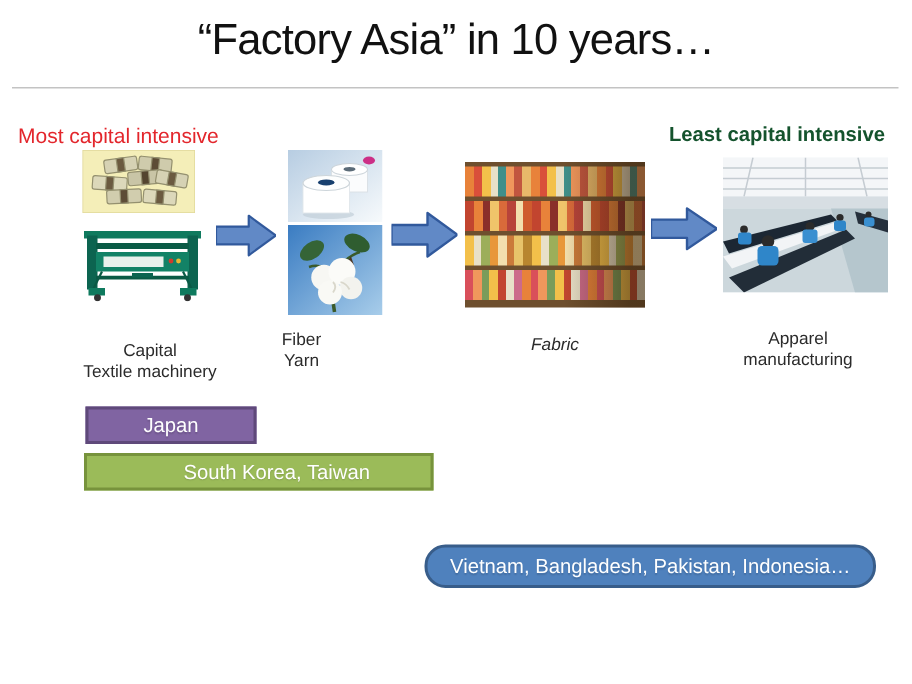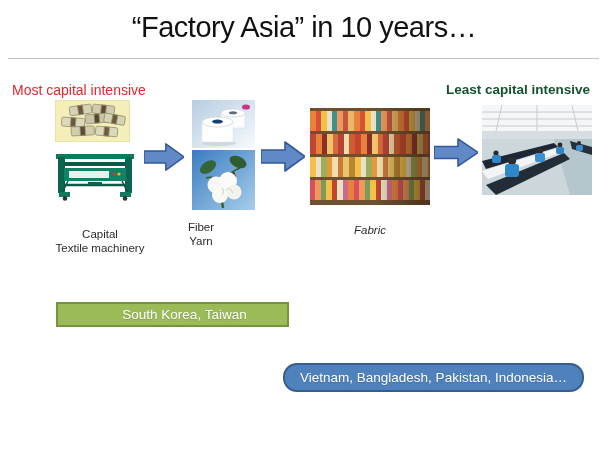--- a/index.html
+++ b/index.html
@@ -234,17 +234,22 @@
     <span>Capital</span>
     <span>Textile machinery</span>
   </div>
   <div class="cap cap2">
     <span>Fiber</span>
     <span>Yarn</span>
   </div>
   <div class="cap cap3">
     <span>Fabric</span>
   </div>
-
+  <div class="cap cap4">
+    <span>Apparel</span>
+    <span>manufacturing</span>
+  </div>
+
+  <div class="bar bar1" style="background-color: rgb(128, 100, 162); border-color: rgb(95, 73, 122);">Japan</div>
   <div class="bar bar2" style="background-color: rgb(155, 187, 89); border-color: rgb(119, 147, 60);">South Korea, Taiwan</div>
   <div class="bar bar4" style="background-color: rgb(79, 129, 189); border-color: rgb(56, 93, 138); border-radius: 14px;">Vietnam, Bangladesh, Pakistan, Indonesia…</div>
 
 </div>
 
 </body></html>

